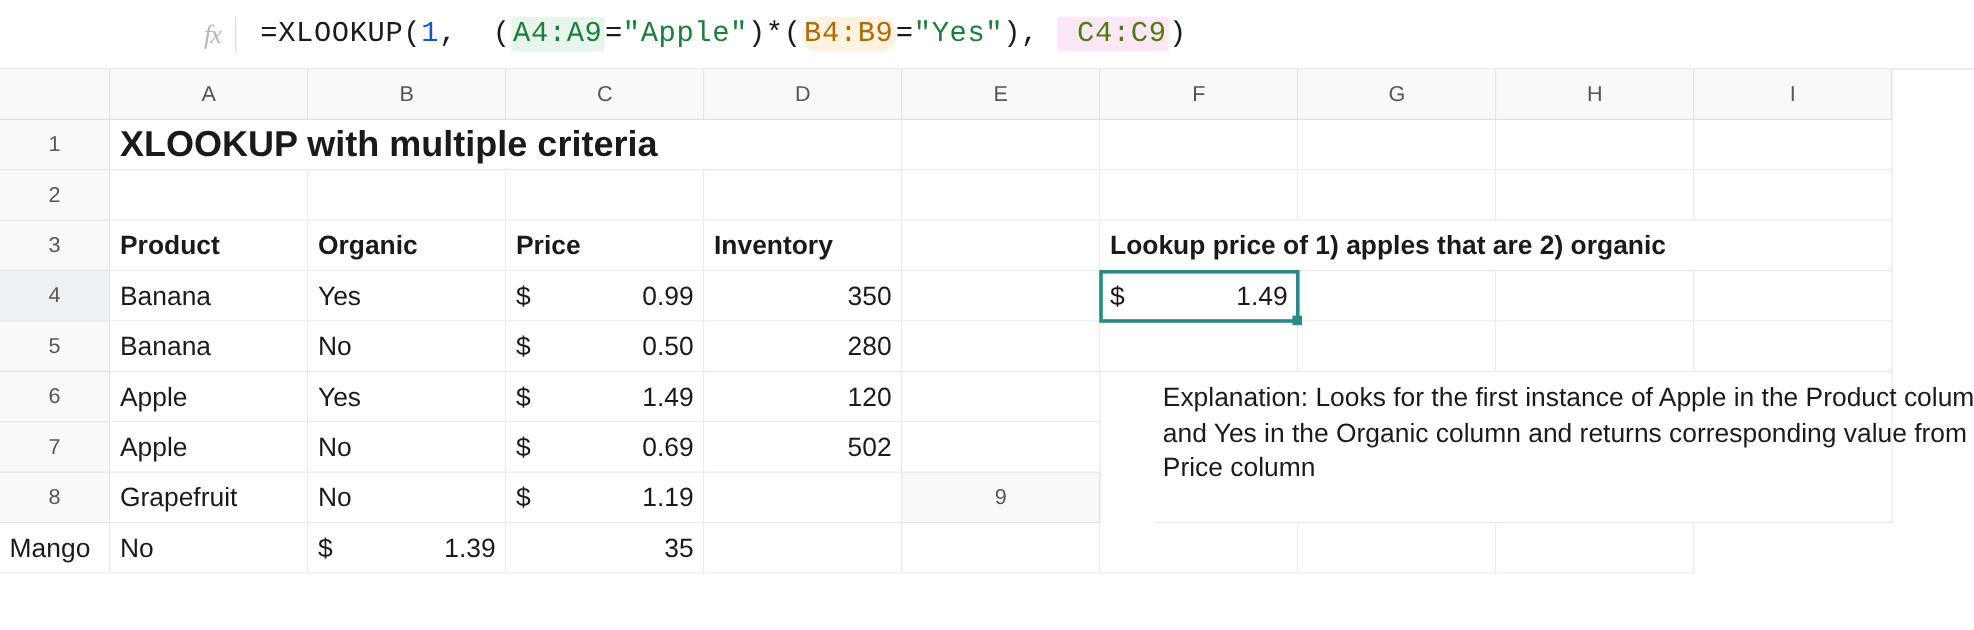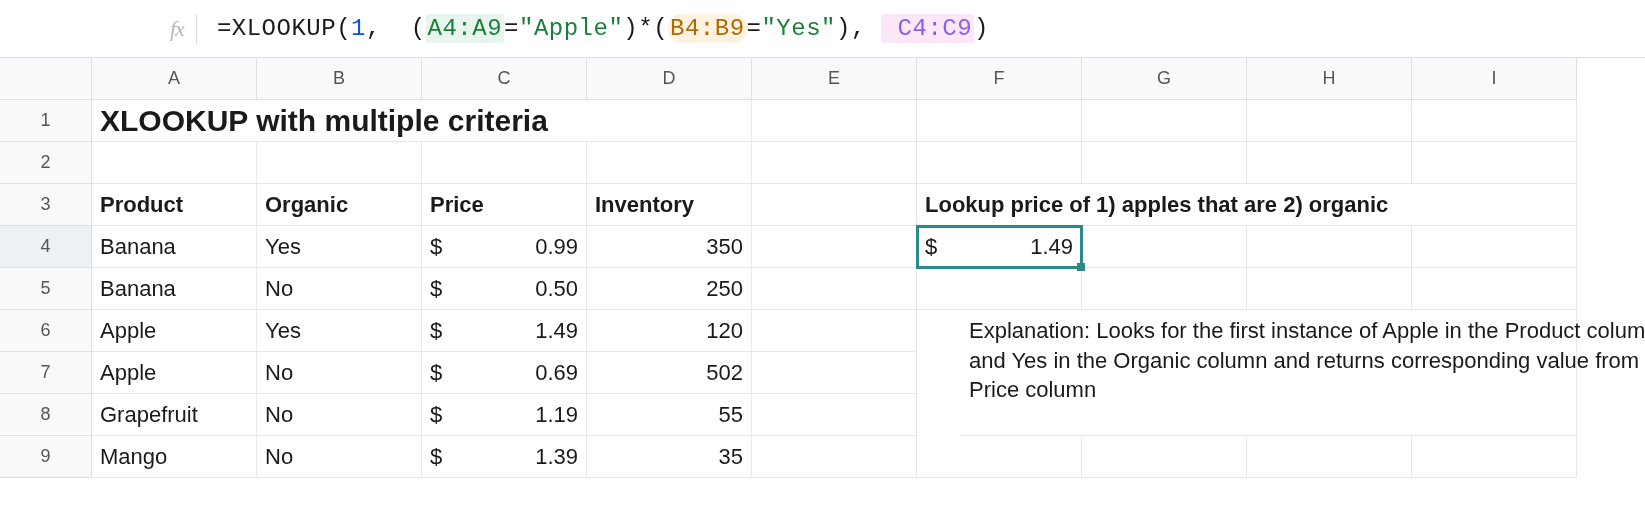--- a/index.html
+++ b/index.html
@@ -33,21 +33,21 @@
       margin-right: 20px;
     }
     .formula {
       font-family: "Consolas", "Menlo", "Courier New", monospace;
       font-size: 24px;
       letter-spacing: 0.5px;
       white-space: pre;
     }
     .tok-ref1 { color: #1a7f3c; background: #e7f5ec; border-radius: 3px; padding: 1px 2px; }
     .tok-ref2 { color: #b06a00; background: #fff2e0; border-radius: 13px; padding: 1px 2px; }
-    .tok-ref3 { color: #8b5cf6; background: #fce7f6; border-radius: 3px; padding: 1px 2px; }
+    .tok-ref3 { color: #4d7c0f; background: #fce7f6; border-radius: 3px; padding: 1px 2px; }
     .tok-num  { color: #1155cc; }
     .tok-str  { color: #1a7f3c; }
     .tok-fn   { color: #1a1a1a; }
     .tok-punc { color: #1a1a1a; }
 
     .sheet {
       display: grid;
       grid-template-columns: 92px 165px 165px 165px 165px 165px 165px 165px 165px 165px;
       grid-auto-rows: 42px;
     }
@@ -171,21 +171,21 @@
   <div class="cell"></div>
   <div class="cell"></div>
 
   <div class="row-header">5</div>
   <div class="cell">Banana</div>
   <div class="cell">No</div>
   <div class="cell curr">
       <span>$</span>
       <span>0.50</span>
     </div>
-  <div class="cell num">250</div>
+  <div class="cell num">280</div>
   <div class="cell"></div>
   <div class="cell"></div>
   <div class="cell"></div>
   <div class="cell"></div>
   <div class="cell"></div>
 
   <div class="row-header">6</div>
   <div class="cell">Apple</div>
   <div class="cell">Yes</div>
   <div class="cell curr">
@@ -208,21 +208,20 @@
   <div class="cell num">502</div>
   <div class="cell"></div>
 
   <div class="row-header">8</div>
   <div class="cell">Grapefruit</div>
   <div class="cell">No</div>
   <div class="cell curr">
       <span>$</span>
       <span>1.19</span>
     </div>
-  <div class="cell num">55</div>
   <div class="cell"></div>
 
   <div class="row-header">9</div>
   <div class="cell">Mango</div>
   <div class="cell">No</div>
   <div class="cell curr">
       <span>$</span>
       <span>1.39</span>
     </div>
   <div class="cell num">35</div>

